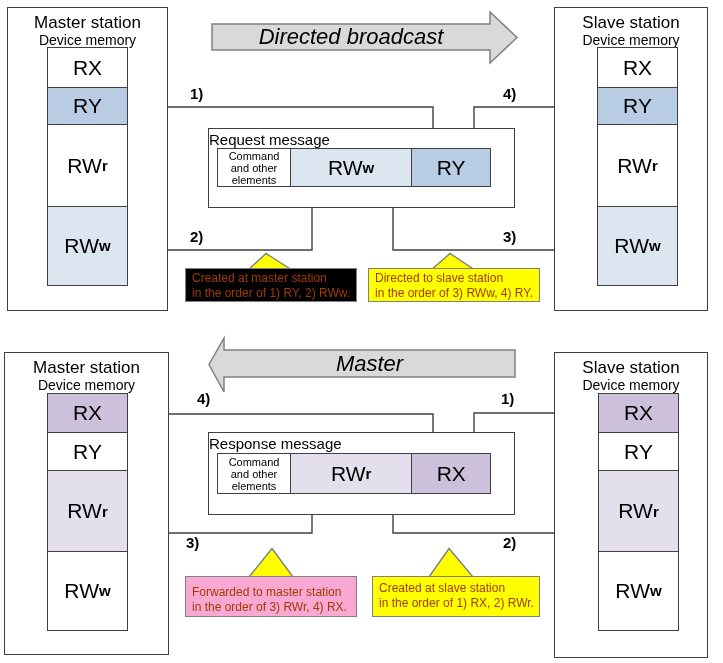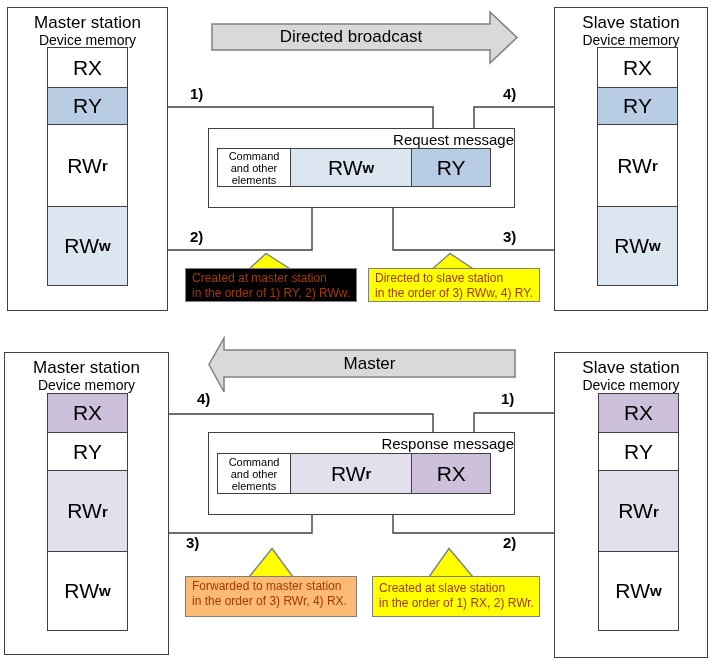--- a/index.html
+++ b/index.html
@@ -17,30 +17,30 @@
   .mem-col{position:absolute;width:81px;box-sizing:border-box;}
   .mem-cell{
     box-sizing:border-box;border:1.4px solid #404040;margin-top:-1.4px;background:#fff;
     display:flex;align-items:center;justify-content:center;font-size:21px;
   }
   .mem-cell:first-child{margin-top:0;}
   .sub{font-size:15px;font-weight:bold;}
   .msgbox{
     position:absolute;border:1.4px solid #404040;background:#fff;box-sizing:border-box;
   }
-  .msg-title{text-align:right;font-size:15px;line-height:17px;margin-top:2px;}
+  .msg-title{text-align:left;font-size:15px;line-height:17px;margin-top:2px;}
   .msg-row{position:absolute;display:flex;}
   .msg-cell{
     box-sizing:border-box;border:1.4px solid #404040;margin-left:-1.4px;background:#fff;
     display:flex;align-items:center;justify-content:center;font-size:21px;
   }
   .msg-cell:first-child{margin-left:0;}
   .cmd-cell{flex-direction:column;font-size:11px;line-height:12px;}
   .banner-label{
-    position:absolute;font-size:17px;display:flex;align-items:center;justify-content:center;
+    position:absolute;font-size:22px;display:flex;align-items:center;justify-content:center;font-style:italic;
   }
   .step{
     position:absolute;font-size:15px;font-weight:bold;line-height:16px;
   }
   .callout{
     position:absolute;border:1.4px solid #808080;box-sizing:border-box;
     font-size:12px;line-height:15px;padding:2px 6px;white-space:nowrap;
   }
   .pointer{position:absolute;}
   svg.overlay{position:absolute;left:0;top:0;}
@@ -225,21 +225,21 @@
   </div>
 
   <div class="step" style="left:197px;top:391px;">4)</div>
   <div class="step" style="left:501px;top:391px;">1)</div>
   <div class="step" style="left:186px;top:535px;">3)</div>
   <div class="step" style="left:503px;top:535px;">2)</div>
 
   <svg class="pointer" style="left:248px;top:547px;" width="46" height="30">
     <path d="M1,30 L24,1.5 L45,30" fill="#ffff00" stroke="#808080" stroke-width="1.4"></path>
   </svg>
-  <div class="callout" style="left: 185px; top: 576px; width: 172px; height: 41px; padding-top: 2px; background: #fdba74; color: rgb(163, 59, 0);">
+  <div class="callout" style="left: 185px; top: 576px; width: 172px; height: 41px; padding-top: 8px; background: #f9a8d4; color: rgb(163, 59, 0);">
     <div>Forwarded to master station</div>
     <div>in the order of 3) RWr, 4) RX.</div>
   </div>
   <svg class="pointer" style="left:428px;top:547px;" width="46" height="30">
     <path d="M1,30 L21,1.5 L45,30" fill="#ffff00" stroke="#808080" stroke-width="1.4"></path>
   </svg>
   <div class="callout" style="left: 372px; top: 576px; width: 168px; height: 41px; padding-top: 4px; background: rgb(255, 255, 0); color: rgb(163, 59, 0);">
     <div>Created at slave station</div>
     <div>in the order of 1) RX, 2) RWr.</div>
   </div>

